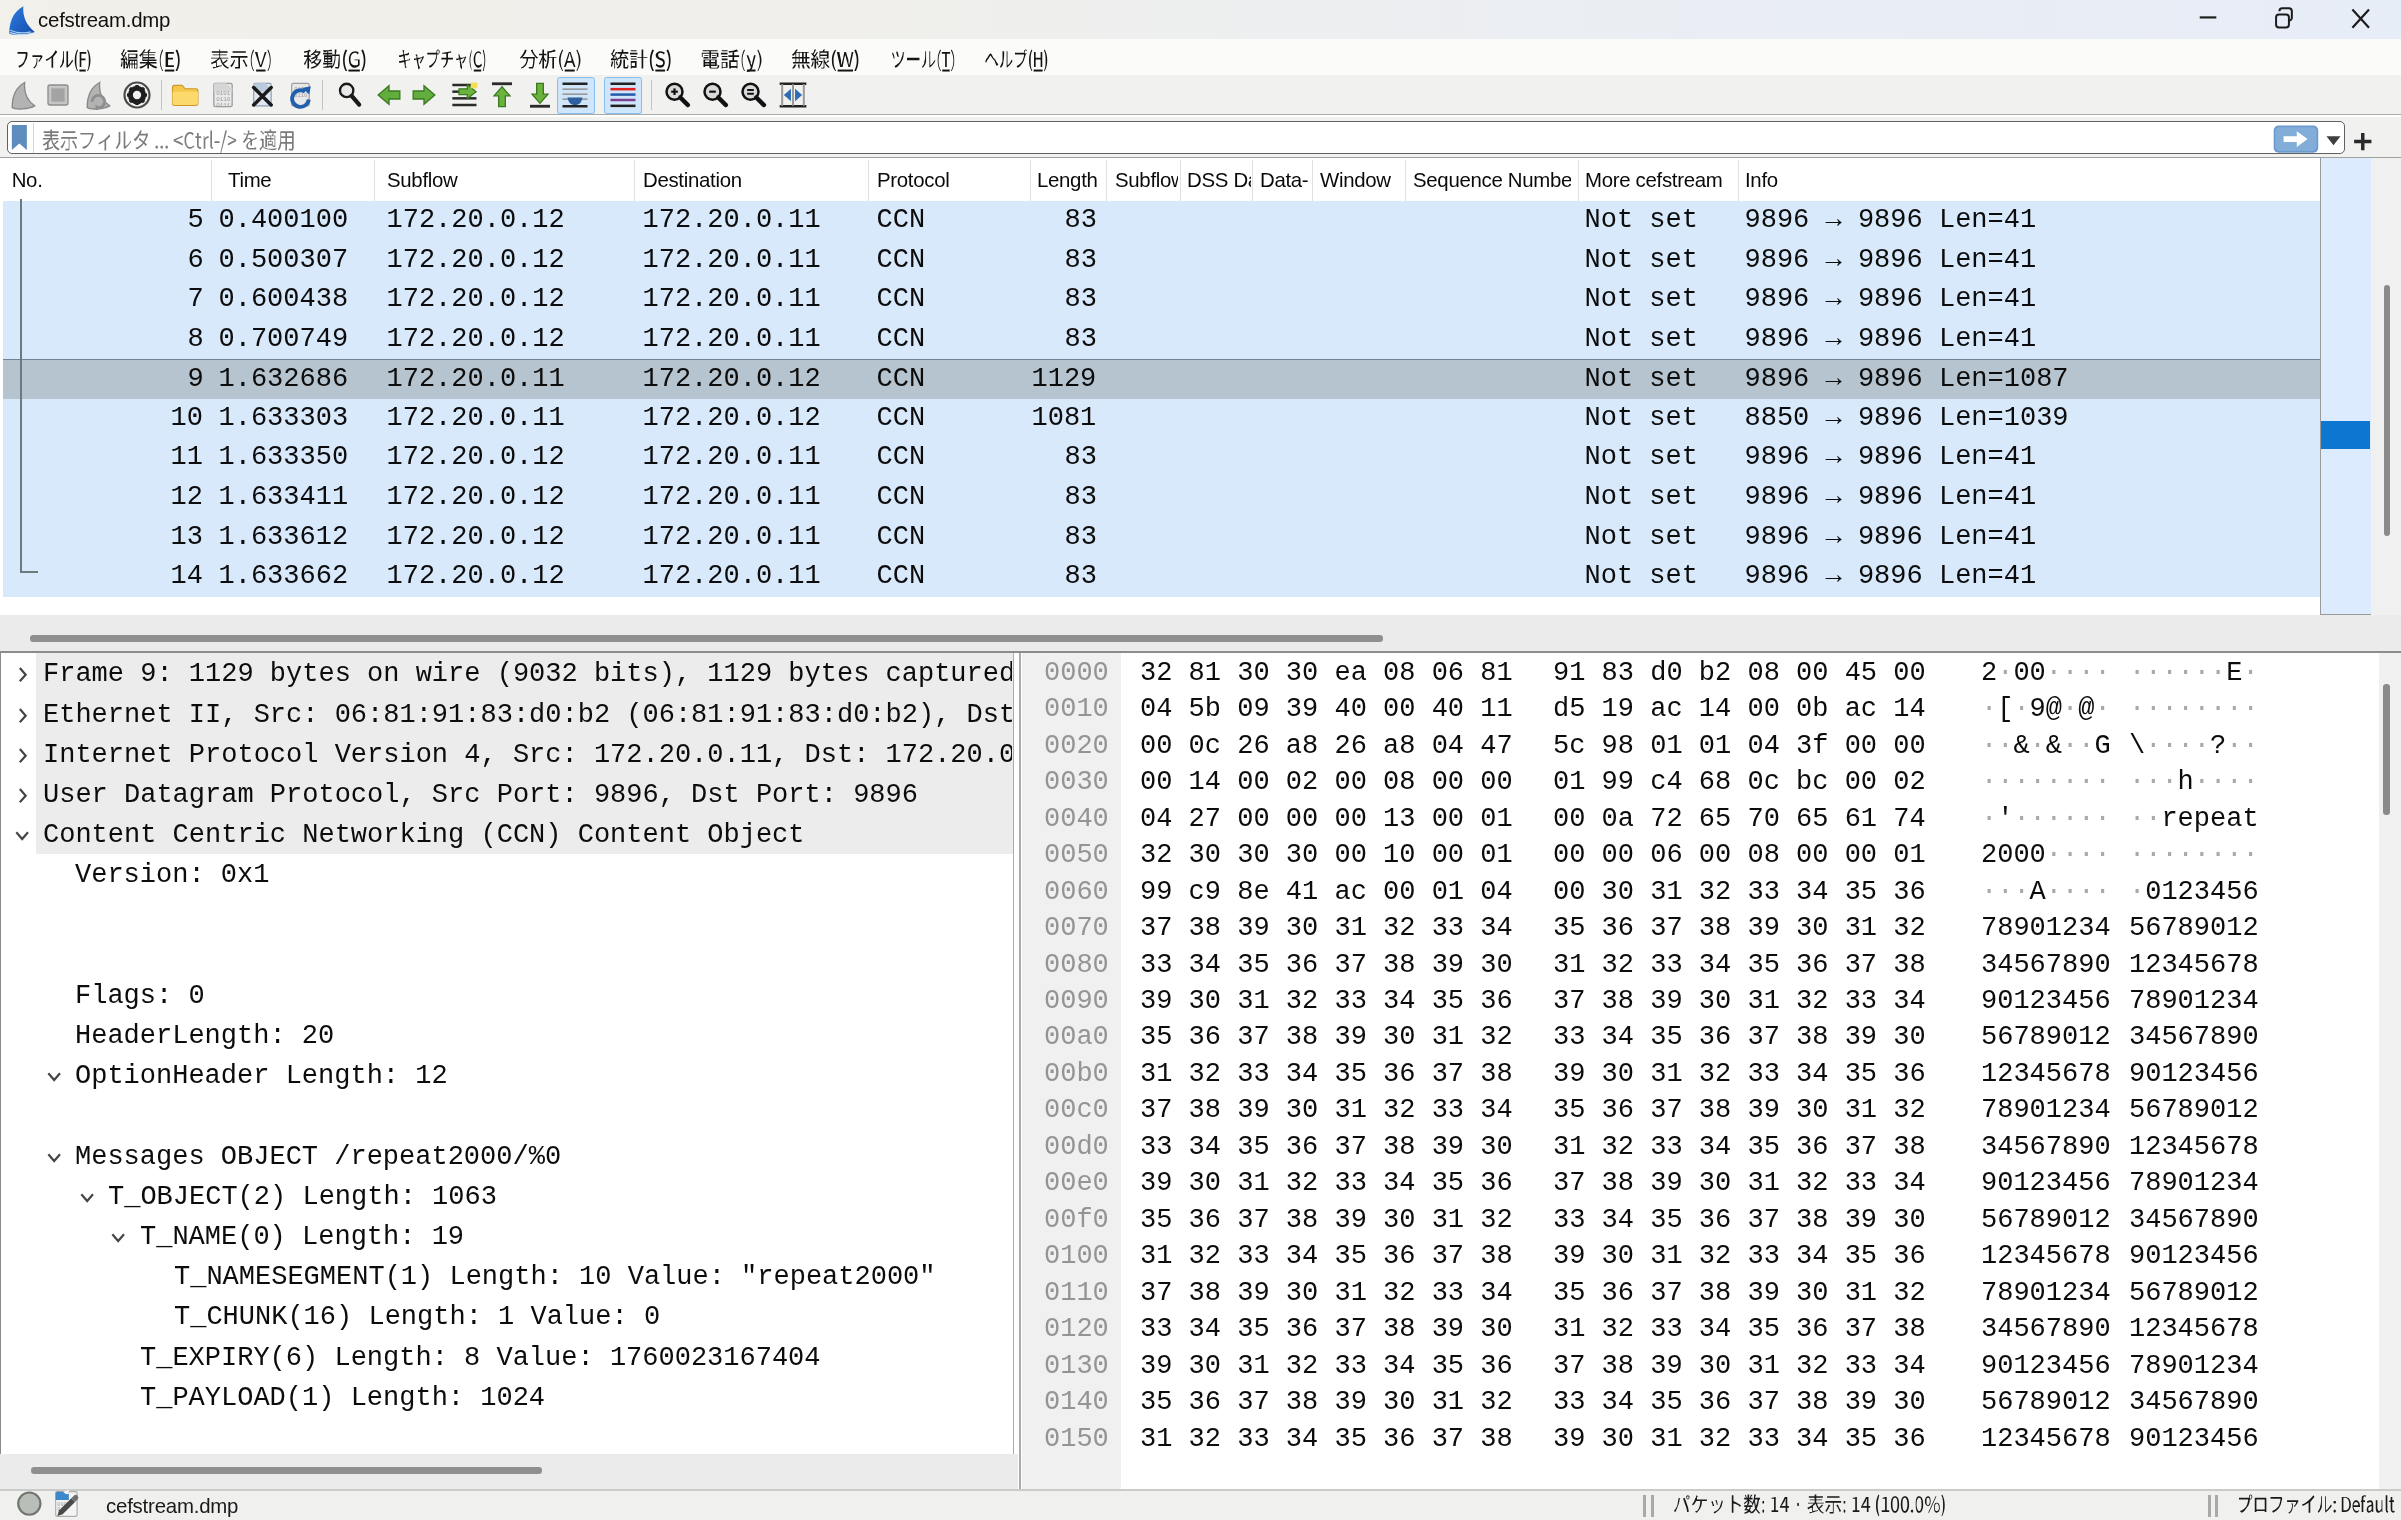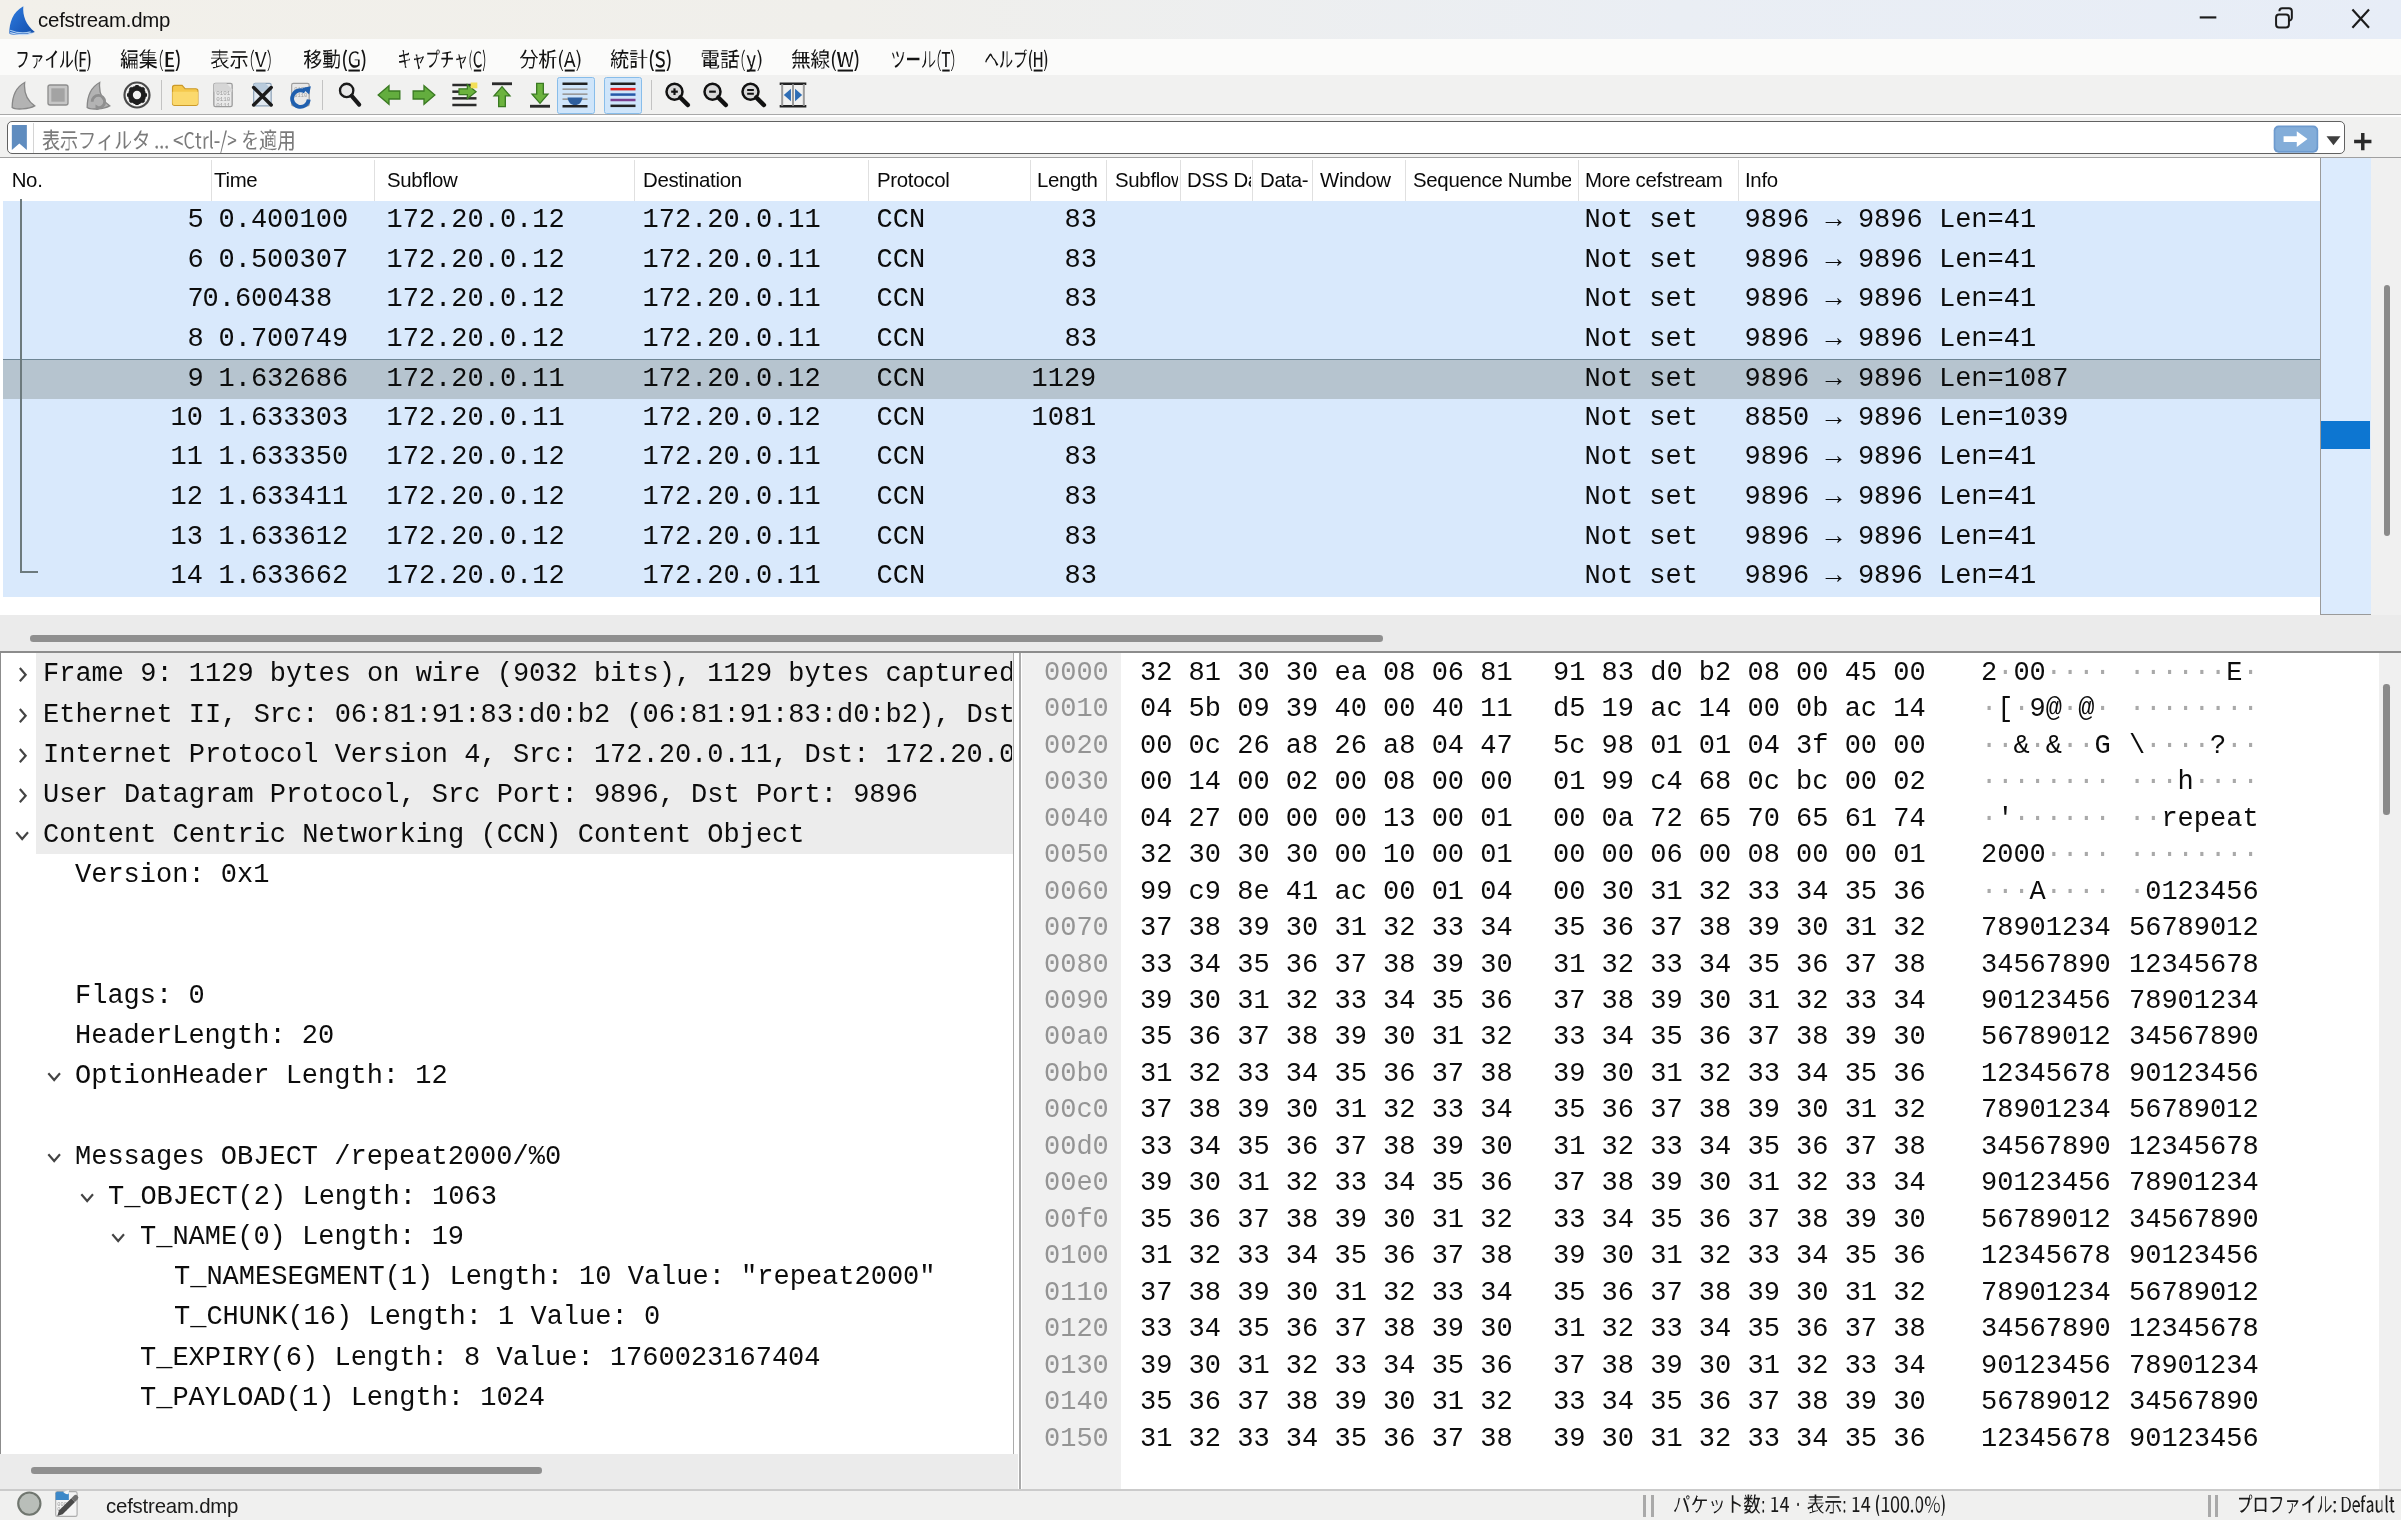--- a/index.html
+++ b/index.html
@@ -255,21 +255,21 @@
 <div class="hdrsep" style="left:868px"></div>
 <div class="hdrsep" style="left:1030px"></div>
 <div class="hdrsep" style="left:1106px"></div>
 <div class="hdrsep" style="left:1180px"></div>
 <div class="hdrsep" style="left:1252px"></div>
 <div class="hdrsep" style="left:1312px"></div>
 <div class="hdrsep" style="left:1405px"></div>
 <div class="hdrsep" style="left:1578px"></div>
 <div class="hdrsep" style="left:1738px"></div>
 <div class="hcell" style="left:11.7px;width:217px">No.</div>
-<div class="hcell" style="left:214px;width:217px">Time</div>
+<div class="hcell" style="left:228px;width:217px">Time</div>
 <div class="hcell" style="left:387px;width:217px">Subflow</div>
 <div class="hcell" style="left:643px;width:217px">Destination</div>
 <div class="hcell" style="left:877px;width:217px">Protocol</div>
 <div class="hcell" style="left:1037px;width:217px">Length</div>
 <div class="hcell" style="left:1115px;width:63px">Subflow</div>
 <div class="hcell" style="left:1187px;width:64px">DSS Da</div>
 <div class="hcell" style="left:1260px;width:48px">Data-</div>
 <div class="hcell" style="left:1320px;width:217px">Window</div>
 <div class="hcell" style="left:1413px;width:158px">Sequence Numbe</div>
 <div class="hcell" style="left:1585px;width:217px">More cefstream</div>
@@ -289,21 +289,21 @@
       <div class="rtxt mono" style="left:216px">0.500307</div>
       <div class="rtxt mono" style="left:384px">172.20.0.12</div>
       <div class="rtxt mono" style="left:640px">172.20.0.11</div>
       <div class="rtxt mono" style="left:874px">CCN</div>
       <div class="rtxt mono" style="left:1062px">83</div>
       <div class="rtxt mono" style="left:1582px">Not set</div>
       <div class="rtxt mono" style="left:1742px">9896 → 9896 Len=41</div>
     </div>
 <div class="row" style="top:122px">
       <div class="rtxt mono" style="left:185px">7</div>
-      <div class="rtxt mono" style="left:200px">0.600438</div>
+      <div class="rtxt mono" style="left:216px">0.600438</div>
       <div class="rtxt mono" style="left:384px">172.20.0.12</div>
       <div class="rtxt mono" style="left:640px">172.20.0.11</div>
       <div class="rtxt mono" style="left:874px">CCN</div>
       <div class="rtxt mono" style="left:1062px">83</div>
       <div class="rtxt mono" style="left:1582px">Not set</div>
       <div class="rtxt mono" style="left:1742px">9896 → 9896 Len=41</div>
     </div>
 <div class="row" style="top:162px">
       <div class="rtxt mono" style="left:185px">8</div>
       <div class="rtxt mono" style="left:216px">0.700749</div>

